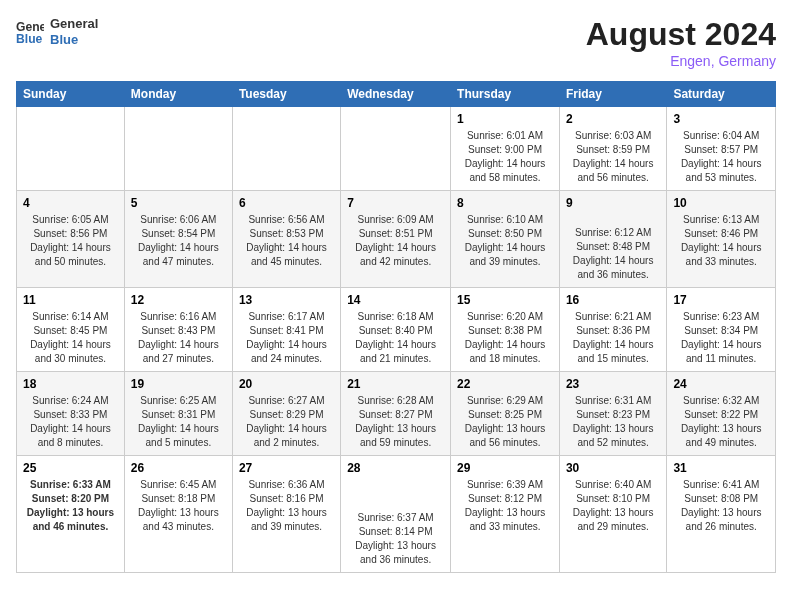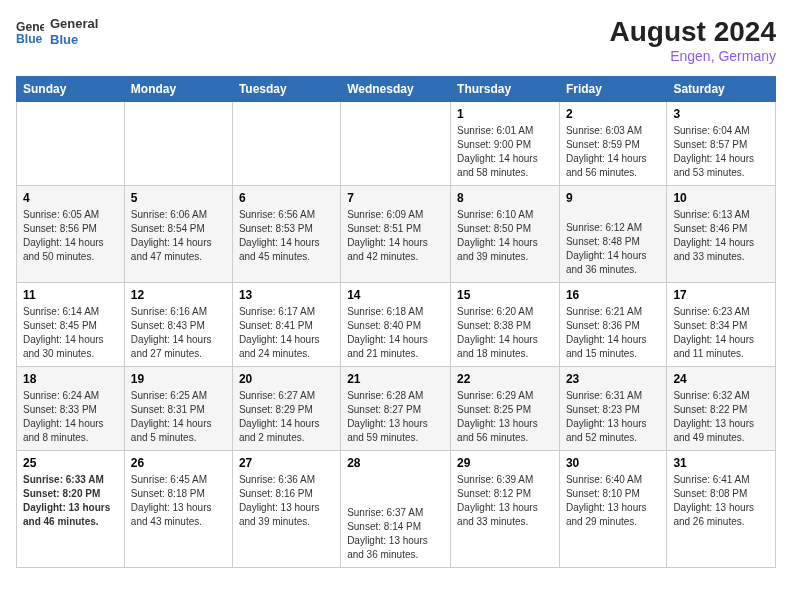--- a/index.html
+++ b/index.html
@@ -22,21 +22,21 @@
       gap: 4px;
     }
     .logo-icon {
       width: 28px;
       height: 28px;
     }
     .title-block {
       text-align: right;
     }
     .title-block .month-year {
-      font-size: 28px;
+      font-size: 32px;
       font-weight: bold;
       color: #222;
     }
     .title-block .location {
       font-size: 14px;
       color: #8b5cf6;
     }
     table {
       width: 100%;
       border-collapse: collapse;
@@ -65,20 +65,21 @@
     .day-num {
       font-weight: bold;
       font-size: 12px;
       margin-bottom: 3px;
       display: block;
     }
     .day-info {
       font-size: 10px;
       color: #333;
       line-height: 1.4;
+      text-align: center;
     }
     td.empty { background: #fff; }
   </style>
 </head>
 <body>
 
 <div class="header">
   <div class="logo">
     <svg class="logo-icon" viewBox="0 0 30 30">
       <text x="0" y="14" font-size="13" font-weight="bold" fill="#333">General</text>

